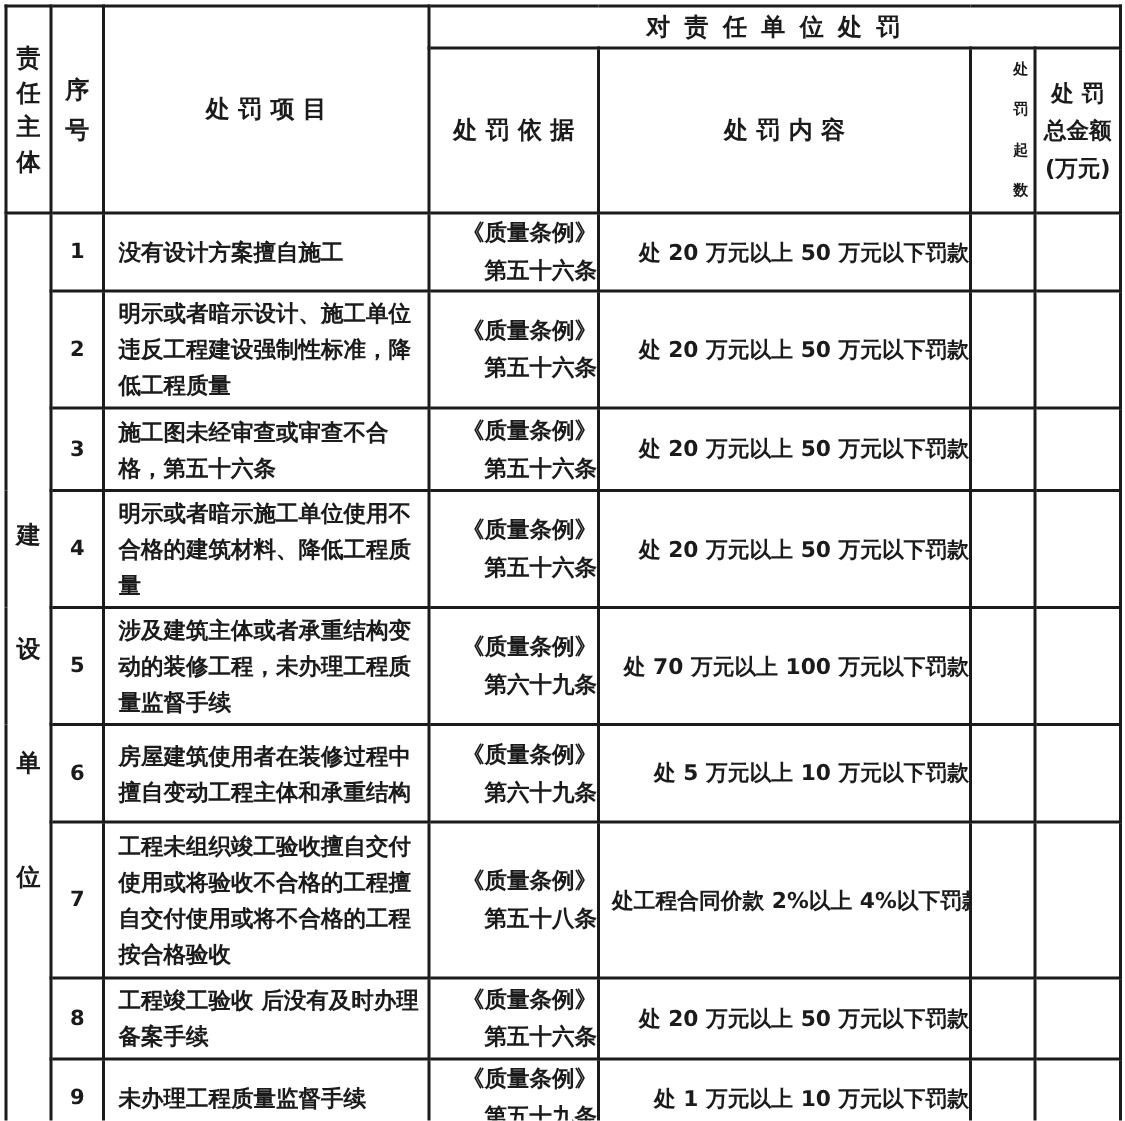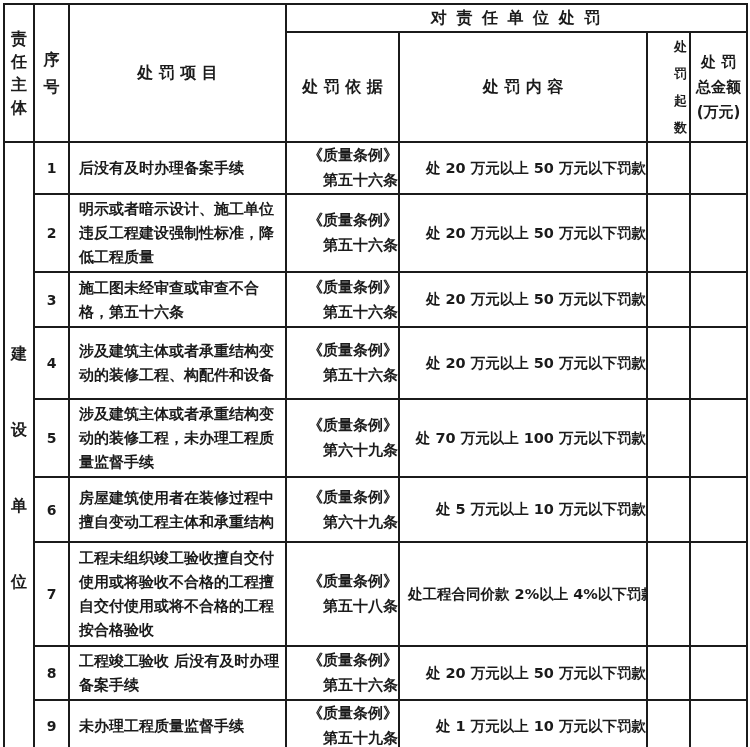--- a/index.html
+++ b/index.html
@@ -26,21 +26,21 @@
     overflow: hidden;
   }
   th { font-size: 16px; text-align: center; }
   .pre { white-space: pre-line; }
 
   
   .h-entity { font-size: 16px; line-height: 23px; }
   .h-no     { font-size: 16px; line-height: 27px; }
   .h-group  { font-size: 16px; letter-spacing: 2px; margin-top: 42px; }
   .h-basis, .h-item, .h-content { font-size: 16px; }
-  .h-count  { font-size: 13px; line-height: 27px; padding-left: 24px; }
+  .h-count  { font-size: 10px; line-height: 27px; padding-left: 24px; }
   .h-total  { font-size: 15px; line-height: 25px; }
 
   
   .c-entity {
     font-size: 16px; line-height: 76px;
     text-align: center; white-space: pre-line;
   }
   .c-no { text-align: center; font-size: 14px; }
   .c-item {
     font-size: 15px; line-height: 24px;
@@ -99,21 +99,21 @@
 总金额
 (万元)</th>
   </tr>
 
   <tr style="height:44px">
     <td rowspan="10" class="c-entity">建
 设
 单
 位</td>
     <td class="c-no">1</td>
-    <td class="c-item">后没有及时办理备案手续</td>
+    <td class="c-item">没有设计方案擅自施工</td>
     <td class="c-basis">《质量条例》
 第五十六条</td>
     <td class="c-content">处 20 万元以上 50 万元以下罚款</td>
     <td class="c-empty"></td>
     <td class="c-empty"></td>
   </tr>
   <tr style="height:73px">
     <td class="c-no">2</td>
     <td class="c-item">明示或者暗示设计、施工单位违反工程建设强制性标准，降低工程质量</td>
     <td class="c-basis">《质量条例》
@@ -126,21 +126,21 @@
     <td class="c-no">3</td>
     <td class="c-item">施工图未经审查或审查不合格，第五十六条</td>
     <td class="c-basis">《质量条例》
 第五十六条</td>
     <td class="c-content">处 20 万元以上 50 万元以下罚款</td>
     <td class="c-empty"></td>
     <td class="c-empty"></td>
   </tr>
   <tr style="height:72px">
     <td class="c-no">4</td>
-    <td class="c-item">涉及建筑主体或者承重结构变动的装修工程、构配件和设备</td>
+    <td class="c-item">明示或者暗示施工单位使用不合格的建筑材料、降低工程质量</td>
     <td class="c-basis">《质量条例》
 第五十六条</td>
     <td class="c-content">处 20 万元以上 50 万元以下罚款</td>
     <td class="c-empty"></td>
     <td class="c-empty"></td>
   </tr>
   <tr style="height:65px">
     <td class="c-no">5</td>
     <td class="c-item">涉及建筑主体或者承重结构变动的装修工程，未办理工程质量监督手续</td>
     <td class="c-basis">《质量条例》

